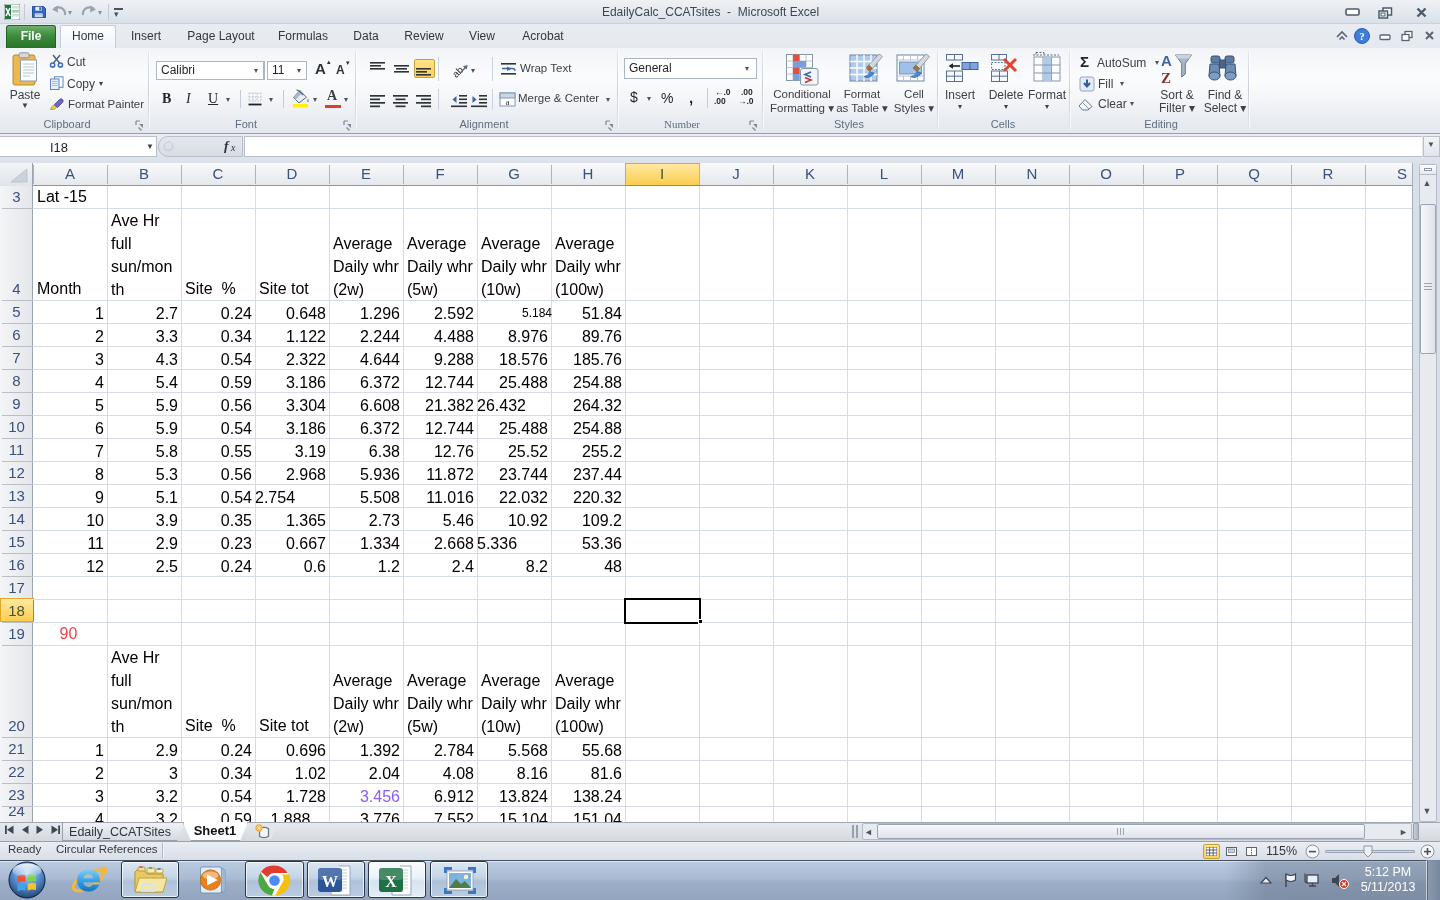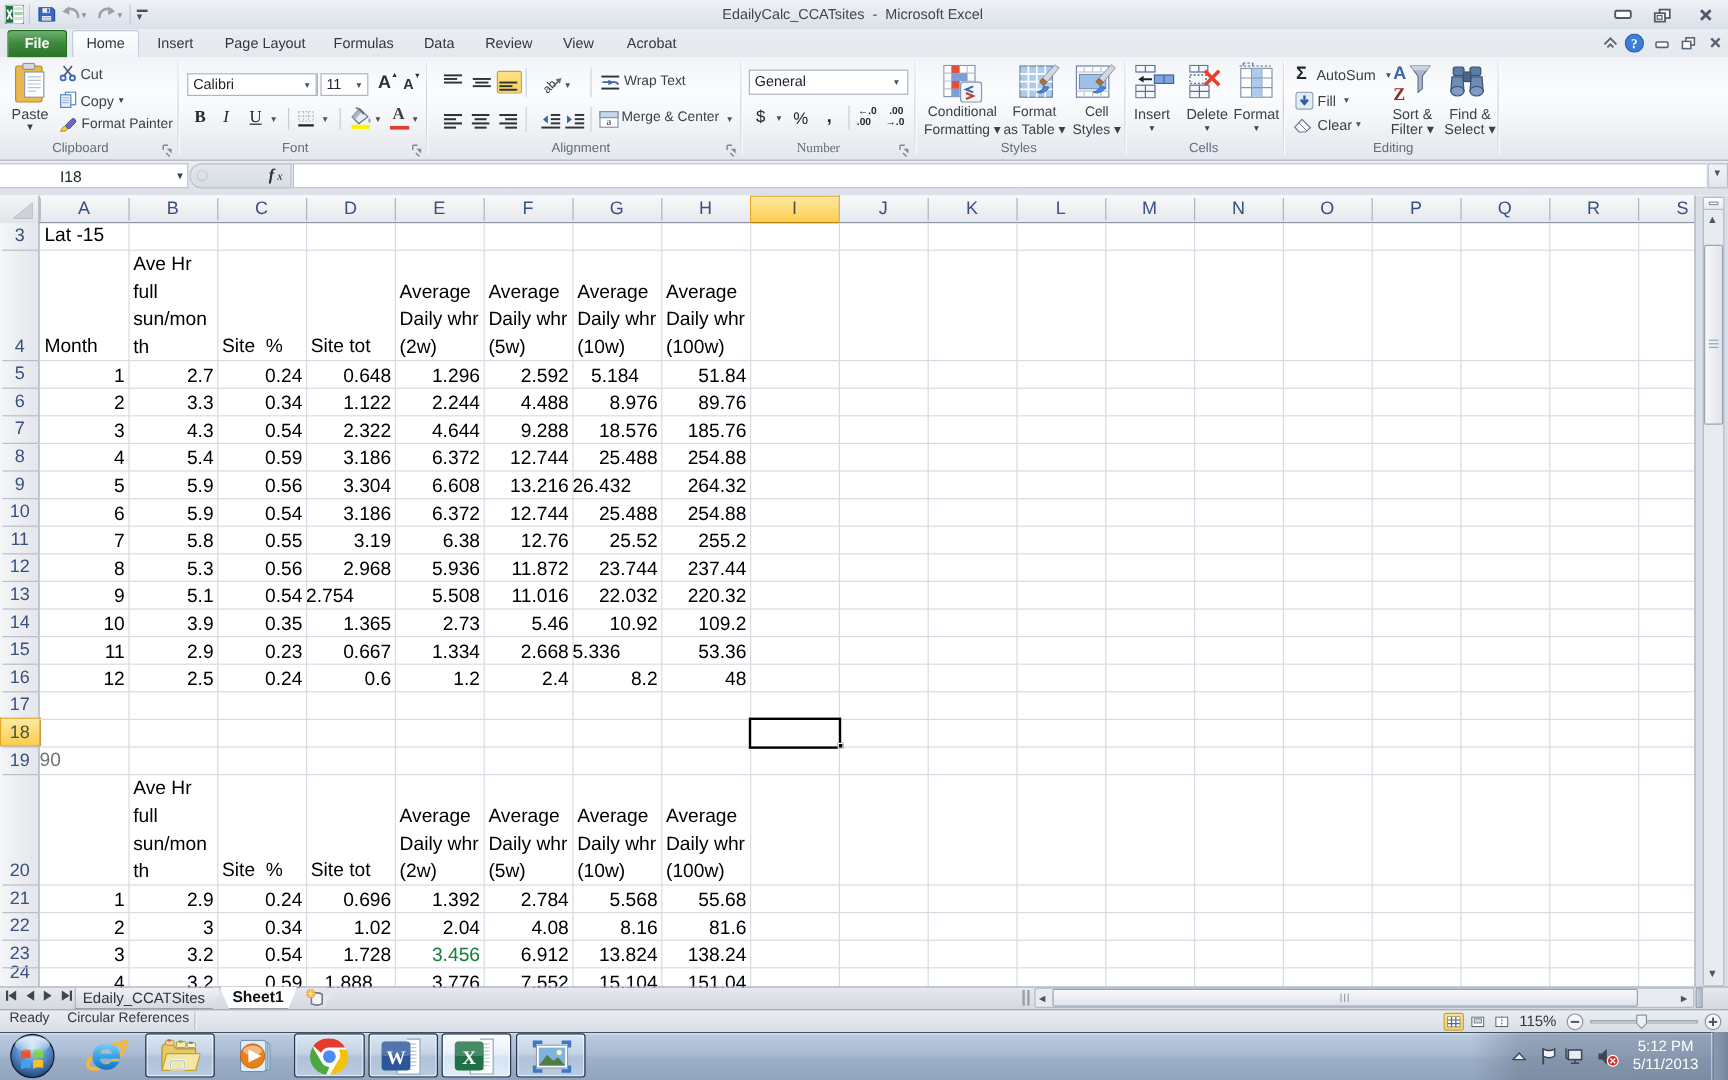--- a/index.html
+++ b/index.html
@@ -520,21 +520,21 @@
 <div class="ab" style="left:33px;top:737px;width:1379px;height:1px;background:#D6DCE4;"></div>
 <div class="ab" style="left:33px;top:760px;width:1379px;height:1px;background:#D6DCE4;"></div>
 <div class="ab" style="left:33px;top:783px;width:1379px;height:1px;background:#D6DCE4;"></div>
 <div class="ab" style="left:33px;top:806px;width:1379px;height:1px;background:#D6DCE4;"></div>
 <div class="tx" style="left:33px;top:302px;width:71px;height:23px;line-height:23px;text-align:right;font-size:16px;color:#000;">1</div>
 <div class="tx" style="left:107px;top:302px;width:71px;height:23px;line-height:23px;text-align:right;font-size:16px;color:#000;">2.7</div>
 <div class="tx" style="left:181px;top:302px;width:71px;height:23px;line-height:23px;text-align:right;font-size:16px;color:#000;">0.24</div>
 <div class="tx" style="left:255px;top:302px;width:71px;height:23px;line-height:23px;text-align:right;font-size:16px;color:#000;">0.648</div>
 <div class="tx" style="left:329px;top:302px;width:71px;height:23px;line-height:23px;text-align:right;font-size:16px;color:#000;">1.296</div>
 <div class="tx" style="left:403px;top:302px;width:71px;height:23px;line-height:23px;text-align:right;font-size:16px;color:#000;">2.592</div>
-<div class="tx" style="left:477px;top:302px;width:71px;height:23px;line-height:23px;text-align:center;font-size:16px;color:#000;">5.184</div>
+<div class="tx" style="left:477px;top:302px;width:71px;height:23px;line-height:23px;text-align:left;font-size:12px;color:#000;padding-left:45px;">5.184</div>
 <div class="tx" style="left:551px;top:302px;width:71px;height:23px;line-height:23px;text-align:right;font-size:16px;color:#000;">51.84</div>
 <div class="tx" style="left:33px;top:325px;width:71px;height:23px;line-height:23px;text-align:right;font-size:16px;color:#000;">2</div>
 <div class="tx" style="left:107px;top:325px;width:71px;height:23px;line-height:23px;text-align:right;font-size:16px;color:#000;">3.3</div>
 <div class="tx" style="left:181px;top:325px;width:71px;height:23px;line-height:23px;text-align:right;font-size:16px;color:#000;">0.34</div>
 <div class="tx" style="left:255px;top:325px;width:71px;height:23px;line-height:23px;text-align:right;font-size:16px;color:#000;">1.122</div>
 <div class="tx" style="left:329px;top:325px;width:71px;height:23px;line-height:23px;text-align:right;font-size:16px;color:#000;">2.244</div>
 <div class="tx" style="left:403px;top:325px;width:71px;height:23px;line-height:23px;text-align:right;font-size:16px;color:#000;">4.488</div>
 <div class="tx" style="left:477px;top:325px;width:71px;height:23px;line-height:23px;text-align:right;font-size:16px;color:#000;">8.976</div>
 <div class="tx" style="left:551px;top:325px;width:71px;height:23px;line-height:23px;text-align:right;font-size:16px;color:#000;">89.76</div>
 <div class="tx" style="left:33px;top:348px;width:71px;height:23px;line-height:23px;text-align:right;font-size:16px;color:#000;">3</div>
@@ -551,21 +551,21 @@
 <div class="tx" style="left:255px;top:371px;width:71px;height:23px;line-height:23px;text-align:right;font-size:16px;color:#000;">3.186</div>
 <div class="tx" style="left:329px;top:371px;width:71px;height:23px;line-height:23px;text-align:right;font-size:16px;color:#000;">6.372</div>
 <div class="tx" style="left:403px;top:371px;width:71px;height:23px;line-height:23px;text-align:right;font-size:16px;color:#000;">12.744</div>
 <div class="tx" style="left:477px;top:371px;width:71px;height:23px;line-height:23px;text-align:right;font-size:16px;color:#000;">25.488</div>
 <div class="tx" style="left:551px;top:371px;width:71px;height:23px;line-height:23px;text-align:right;font-size:16px;color:#000;">254.88</div>
 <div class="tx" style="left:33px;top:394px;width:71px;height:23px;line-height:23px;text-align:right;font-size:16px;color:#000;">5</div>
 <div class="tx" style="left:107px;top:394px;width:71px;height:23px;line-height:23px;text-align:right;font-size:16px;color:#000;">5.9</div>
 <div class="tx" style="left:181px;top:394px;width:71px;height:23px;line-height:23px;text-align:right;font-size:16px;color:#000;">0.56</div>
 <div class="tx" style="left:255px;top:394px;width:71px;height:23px;line-height:23px;text-align:right;font-size:16px;color:#000;">3.304</div>
 <div class="tx" style="left:329px;top:394px;width:71px;height:23px;line-height:23px;text-align:right;font-size:16px;color:#000;">6.608</div>
-<div class="tx" style="left:403px;top:394px;width:71px;height:23px;line-height:23px;text-align:right;font-size:16px;color:#000;">13.216</div>
+<div class="tx" style="left:403px;top:394px;width:71px;height:23px;line-height:23px;text-align:right;font-size:16px;color:#000;">21.382</div>
 <div class="tx" style="left:477px;top:394px;width:71px;height:23px;line-height:23px;text-align:left;font-size:16px;color:#000;">26.432</div>
 <div class="tx" style="left:551px;top:394px;width:71px;height:23px;line-height:23px;text-align:right;font-size:16px;color:#000;">264.32</div>
 <div class="tx" style="left:33px;top:417px;width:71px;height:23px;line-height:23px;text-align:right;font-size:16px;color:#000;">6</div>
 <div class="tx" style="left:107px;top:417px;width:71px;height:23px;line-height:23px;text-align:right;font-size:16px;color:#000;">5.9</div>
 <div class="tx" style="left:181px;top:417px;width:71px;height:23px;line-height:23px;text-align:right;font-size:16px;color:#000;">0.54</div>
 <div class="tx" style="left:255px;top:417px;width:71px;height:23px;line-height:23px;text-align:right;font-size:16px;color:#000;">3.186</div>
 <div class="tx" style="left:329px;top:417px;width:71px;height:23px;line-height:23px;text-align:right;font-size:16px;color:#000;">6.372</div>
 <div class="tx" style="left:403px;top:417px;width:71px;height:23px;line-height:23px;text-align:right;font-size:16px;color:#000;">12.744</div>
 <div class="tx" style="left:477px;top:417px;width:71px;height:23px;line-height:23px;text-align:right;font-size:16px;color:#000;">25.488</div>
 <div class="tx" style="left:551px;top:417px;width:71px;height:23px;line-height:23px;text-align:right;font-size:16px;color:#000;">254.88</div>
@@ -630,34 +630,34 @@
 <div class="tx" style="left:181px;top:762px;width:71px;height:23px;line-height:23px;text-align:right;font-size:16px;color:#000;">0.34</div>
 <div class="tx" style="left:255px;top:762px;width:71px;height:23px;line-height:23px;text-align:right;font-size:16px;color:#000;">1.02</div>
 <div class="tx" style="left:329px;top:762px;width:71px;height:23px;line-height:23px;text-align:right;font-size:16px;color:#000;">2.04</div>
 <div class="tx" style="left:403px;top:762px;width:71px;height:23px;line-height:23px;text-align:right;font-size:16px;color:#000;">4.08</div>
 <div class="tx" style="left:477px;top:762px;width:71px;height:23px;line-height:23px;text-align:right;font-size:16px;color:#000;">8.16</div>
 <div class="tx" style="left:551px;top:762px;width:71px;height:23px;line-height:23px;text-align:right;font-size:16px;color:#000;">81.6</div>
 <div class="tx" style="left:33px;top:785px;width:71px;height:23px;line-height:23px;text-align:right;font-size:16px;color:#000;">3</div>
 <div class="tx" style="left:107px;top:785px;width:71px;height:23px;line-height:23px;text-align:right;font-size:16px;color:#000;">3.2</div>
 <div class="tx" style="left:181px;top:785px;width:71px;height:23px;line-height:23px;text-align:right;font-size:16px;color:#000;">0.54</div>
 <div class="tx" style="left:255px;top:785px;width:71px;height:23px;line-height:23px;text-align:right;font-size:16px;color:#000;">1.728</div>
-<div class="tx" style="left:329px;top:785px;width:71px;height:23px;line-height:23px;text-align:right;font-size:16px;color:#15803d;">3.456</div>
+<div class="tx" style="left:329px;top:785px;width:71px;height:23px;line-height:23px;text-align:right;font-size:16px;color:#8b5cf6;">3.456</div>
 <div class="tx" style="left:403px;top:785px;width:71px;height:23px;line-height:23px;text-align:right;font-size:16px;color:#000;">6.912</div>
 <div class="tx" style="left:477px;top:785px;width:71px;height:23px;line-height:23px;text-align:right;font-size:16px;color:#000;">13.824</div>
 <div class="tx" style="left:551px;top:785px;width:71px;height:23px;line-height:23px;text-align:right;font-size:16px;color:#000;">138.24</div>
 <div class="tx" style="left:33px;top:808px;width:71px;height:23px;line-height:23px;text-align:right;font-size:16px;color:#000;">4</div>
 <div class="tx" style="left:107px;top:808px;width:71px;height:23px;line-height:23px;text-align:right;font-size:16px;color:#000;">3.2</div>
 <div class="tx" style="left:181px;top:808px;width:71px;height:23px;line-height:23px;text-align:right;font-size:16px;color:#000;">0.59</div>
 <div class="tx" style="left:255px;top:808px;width:71px;height:23px;line-height:23px;text-align:center;font-size:16px;color:#000;">1.888</div>
 <div class="tx" style="left:329px;top:808px;width:71px;height:23px;line-height:23px;text-align:right;font-size:16px;color:#000;">3.776</div>
 <div class="tx" style="left:403px;top:808px;width:71px;height:23px;line-height:23px;text-align:right;font-size:16px;color:#000;">7.552</div>
 <div class="tx" style="left:477px;top:808px;width:71px;height:23px;line-height:23px;text-align:right;font-size:16px;color:#000;">15.104</div>
 <div class="tx" style="left:551px;top:808px;width:71px;height:23px;line-height:23px;text-align:right;font-size:16px;color:#000;">151.04</div>
 <div class="tx" style="left:37px;top:186px;height:22px;line-height:22px;font-size:16px;color:#000;">Lat -15</div>
-<div class="tx" style="left:33px;top:622px;width:71px;height:23px;line-height:23px;text-align:left;font-size:16px;color:#737373;">90</div>
+<div class="tx" style="left:33px;top:622px;width:71px;height:23px;line-height:23px;text-align:center;font-size:16px;color:#ef4444;">90</div>
 <div class="tx" style="left:37px;top:277px;height:23px;line-height:23px;font-size:16px;color:#000;">Month</div>
 <div class="tx" style="left:111px;top:209px;font-size:16px;color:#000;line-height:23px;">Ave Hr<br>full<br>sun/mon<br>th</div>
 <div class="tx" style="left:185px;top:277px;height:23px;line-height:23px;font-size:16px;color:#000;">Site&nbsp; %</div>
 <div class="tx" style="left:259px;top:277px;height:23px;line-height:23px;font-size:16px;color:#000;">Site tot</div>
 <div class="tx" style="left:333px;top:232px;font-size:16px;color:#000;line-height:23px;">Average<br>Daily whr<br>(2w)</div>
 <div class="tx" style="left:407px;top:232px;font-size:16px;color:#000;line-height:23px;">Average<br>Daily whr<br>(5w)</div>
 <div class="tx" style="left:481px;top:232px;font-size:16px;color:#000;line-height:23px;">Average<br>Daily whr<br>(10w)</div>
 <div class="tx" style="left:555px;top:232px;font-size:16px;color:#000;line-height:23px;">Average<br>Daily whr<br>(100w)</div>
 <div class="tx" style="left:111px;top:646px;font-size:16px;color:#000;line-height:23px;">Ave Hr<br>full<br>sun/mon<br>th</div>
 <div class="tx" style="left:185px;top:714px;height:23px;line-height:23px;font-size:16px;color:#000;">Site&nbsp; %</div>

